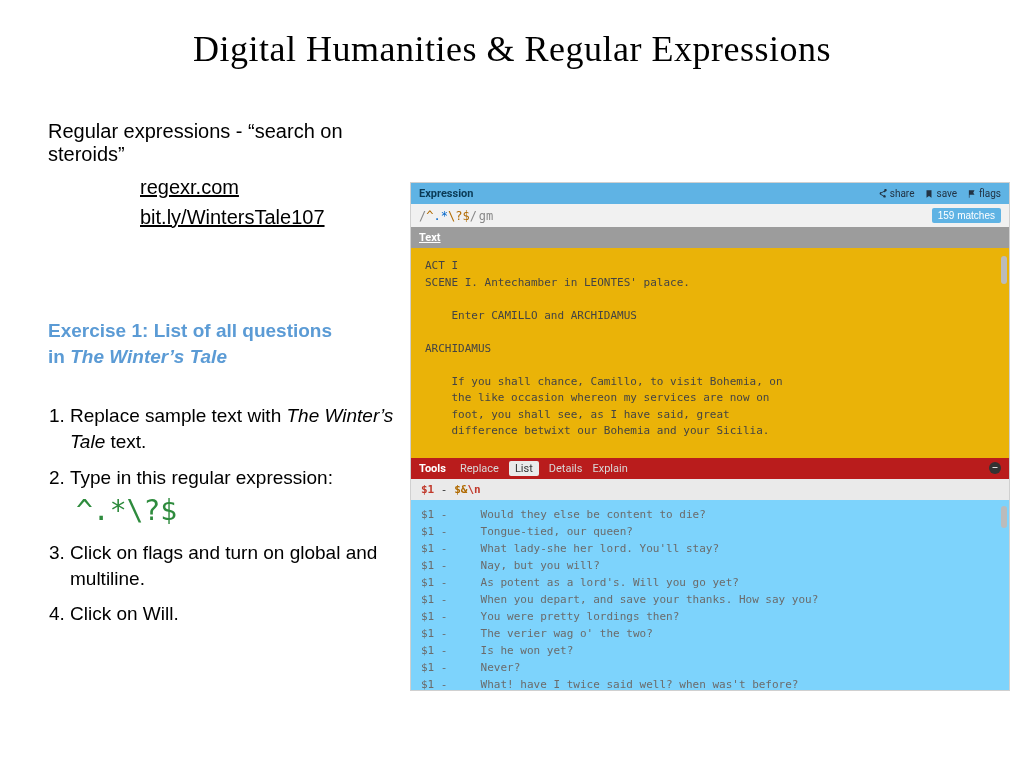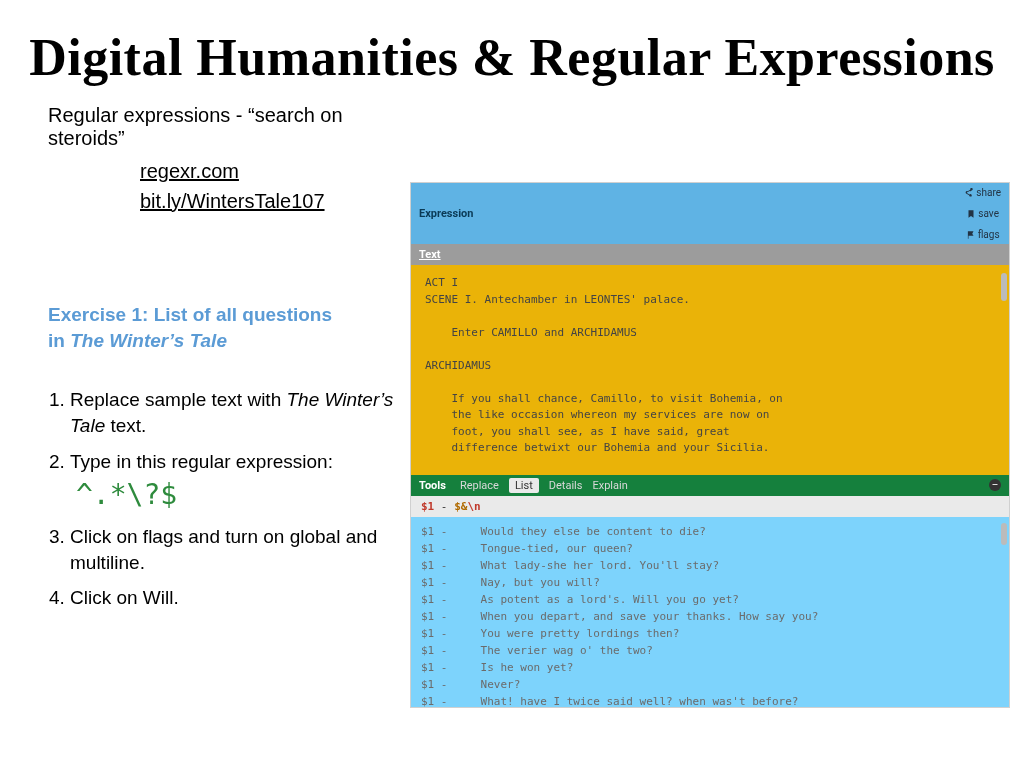--- a/index.html
+++ b/index.html
@@ -9,30 +9,30 @@
     width: 1024px;
     height: 768px;
     background: #fff;
     font-family: Arial, Helvetica, sans-serif;
     color: #000;
     position: relative;
     overflow: hidden;
   }
   .slide-title {
     font-family: Georgia, "Times New Roman", serif;
-    font-size: 52px;
-    font-weight: 700;
+    font-size: 36px;
+    font-weight: 400;
     text-align: center;
     margin: 28px 0 18px 0;
     letter-spacing: 0.5px;
   }
   .left-col {
     position: absolute;
     left: 48px;
-    top: 104px;
+    top: 120px;
     width: 350px;
   }
   .intro-line {
     font-size: 20px;
     margin-bottom: 6px;
   }
   .sub-links {
     margin-left: 92px;
     font-size: 20px;
     line-height: 1.5;
@@ -84,21 +84,20 @@
     font-weight: 700;
     justify-content: space-between;
   }
   .r-bar-expr .right-actions {
     display: flex;
     gap: 10px;
     font-weight: 400;
     font-size: 10px;
     color: #234;
     align-items: center;
-    flex-direction: column;
   }
   .r-bar-expr .right-actions span { display: inline-flex; align-items: center; gap: 2px; }
   .r-expr-row {
     background: #f1f1f1;
     display: flex;
     align-items: center;
     justify-content: space-between;
     padding: 4px 8px;
     font-family: Consolas, Menlo, monospace;
     font-size: 12px;
@@ -139,21 +138,21 @@
   .r-scroll-thumb {
     position: absolute;
     right: 2px;
     top: 8px;
     width: 6px;
     height: 28px;
     background: #bbb;
     border-radius: 3px;
   }
   .r-tools-bar {
-    background: #15803d;
+    background: #b91c1c;
     color: #eee;
     display: flex;
     align-items: center;
     justify-content: space-between;
     padding: 3px 8px;
     font-size: 11px;
   }
   .r-tools-bar .tabs { display: flex; gap: 10px; align-items: center; }
   .r-tools-bar .tabs .tool-lbl { color: #fff; font-weight: 700; margin-right: 4px; }
   .r-tools-bar .tabs .tab { color: #d8d8d8; cursor: pointer; }
@@ -242,20 +241,26 @@
       </span>
       <span>
         <svg class="ic" viewBox="0 0 16 16">
             <path fill="#234" d="M3 2v12h1V9h8l-2-3 2-4H4V2z"></path>
           </svg>
         <span>flags</span>
       </span>
     </div>
   </div>
 
+  <div class="r-expr-row">
+    <span>
+      <span class="slash">/</span><span class="caret">^</span><span class="dot">.</span><span class="star">*</span><span class="esc">\?</span><span class="dollar">$</span><span class="slash">/</span><span class="flags">gm</span>
+    </span>
+    <span class="match-badge">159 matches</span>
+  </div>
 
   <div class="r-bar r-bar-text">
     <span>Text</span>
   </div>
 
   <div class="r-textpane"><span>ACT I
 SCENE I. Antechamber in LEONTES' palace.
 
     Enter CAMILLO and ARCHIDAMUS
 

